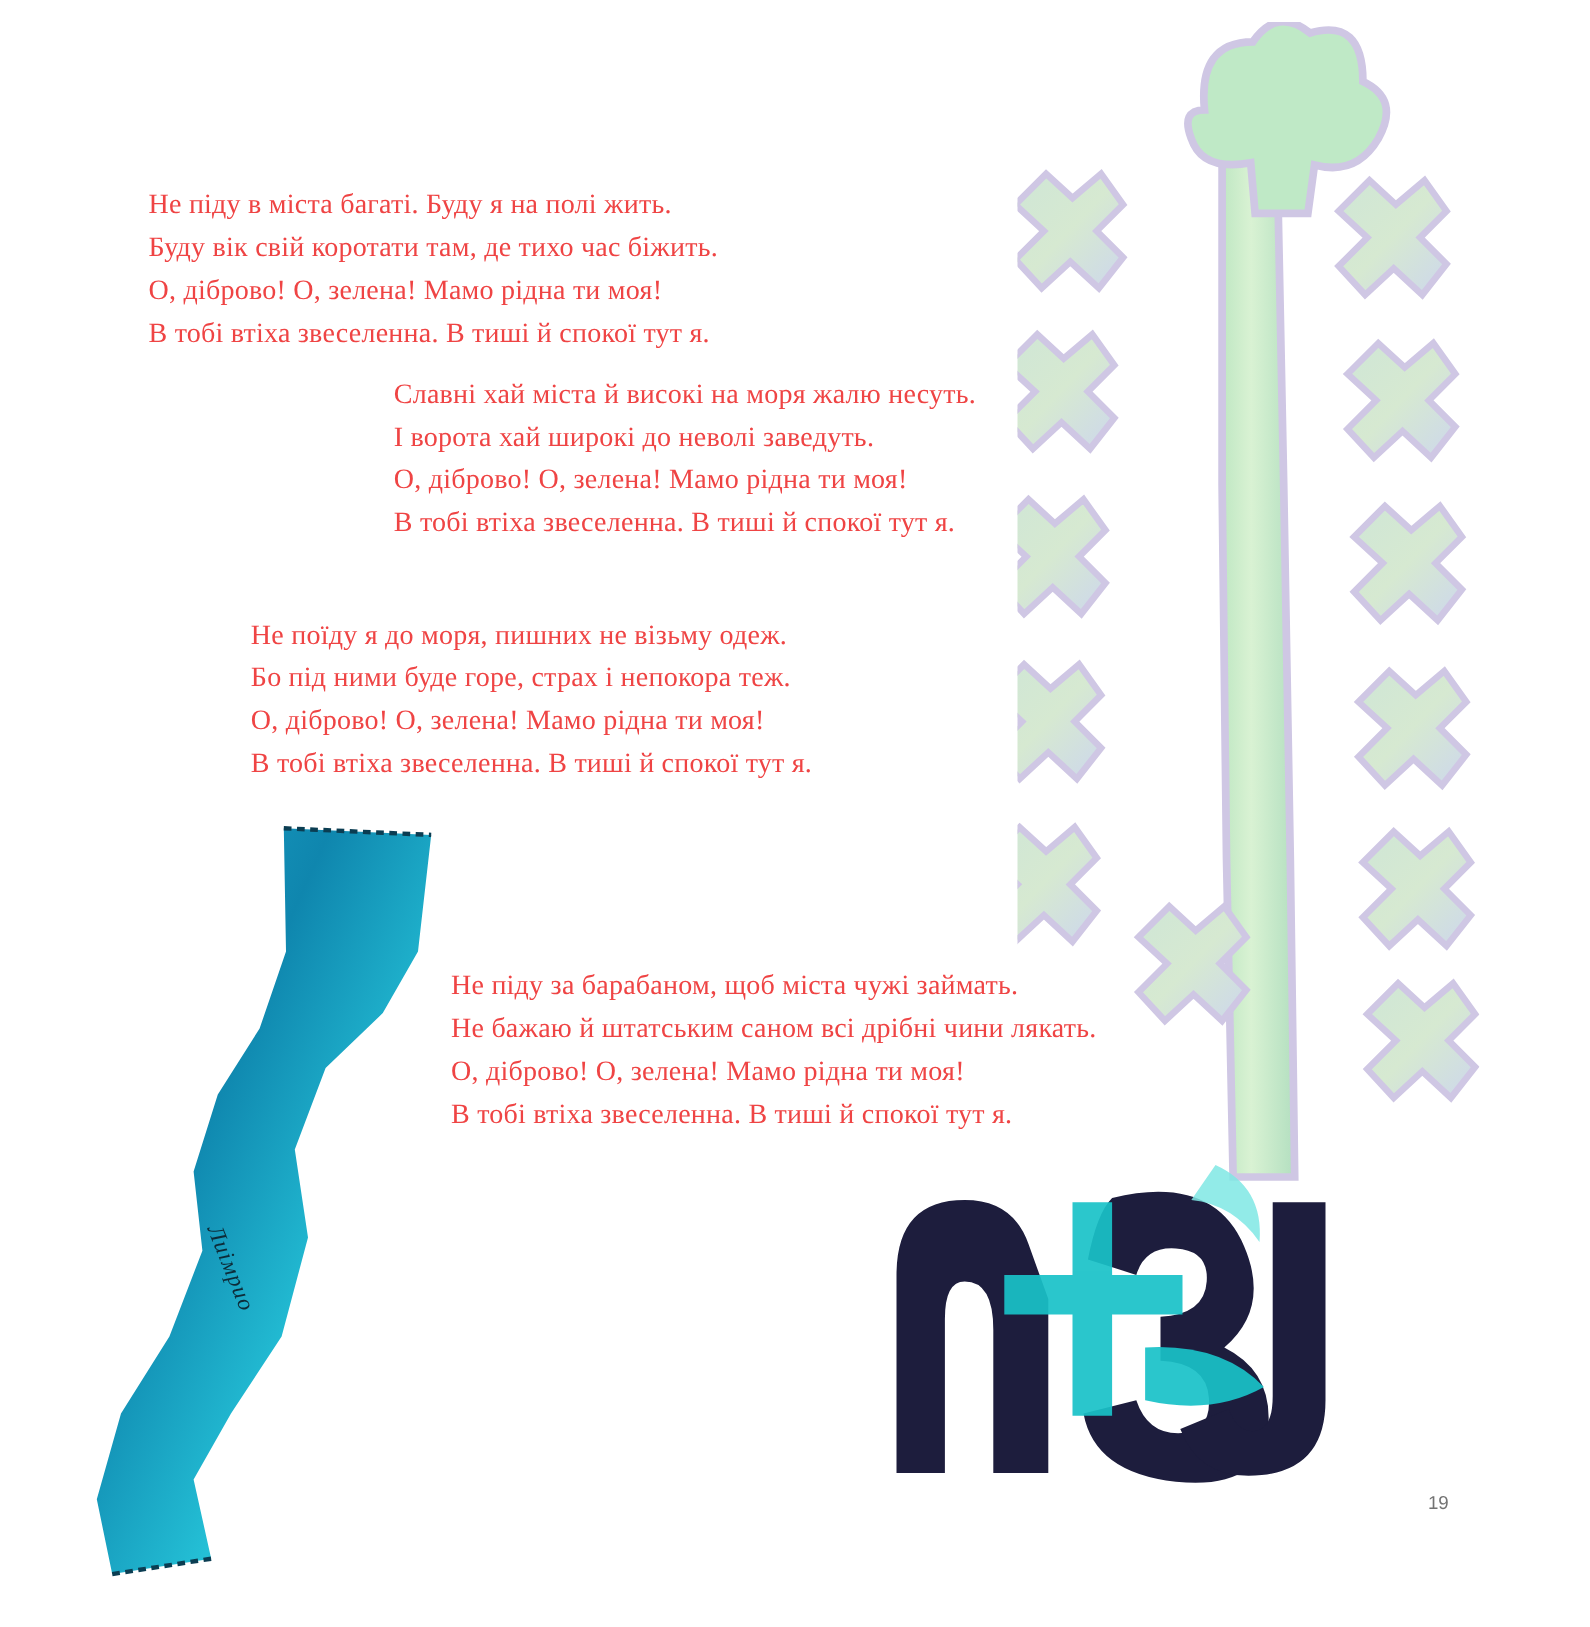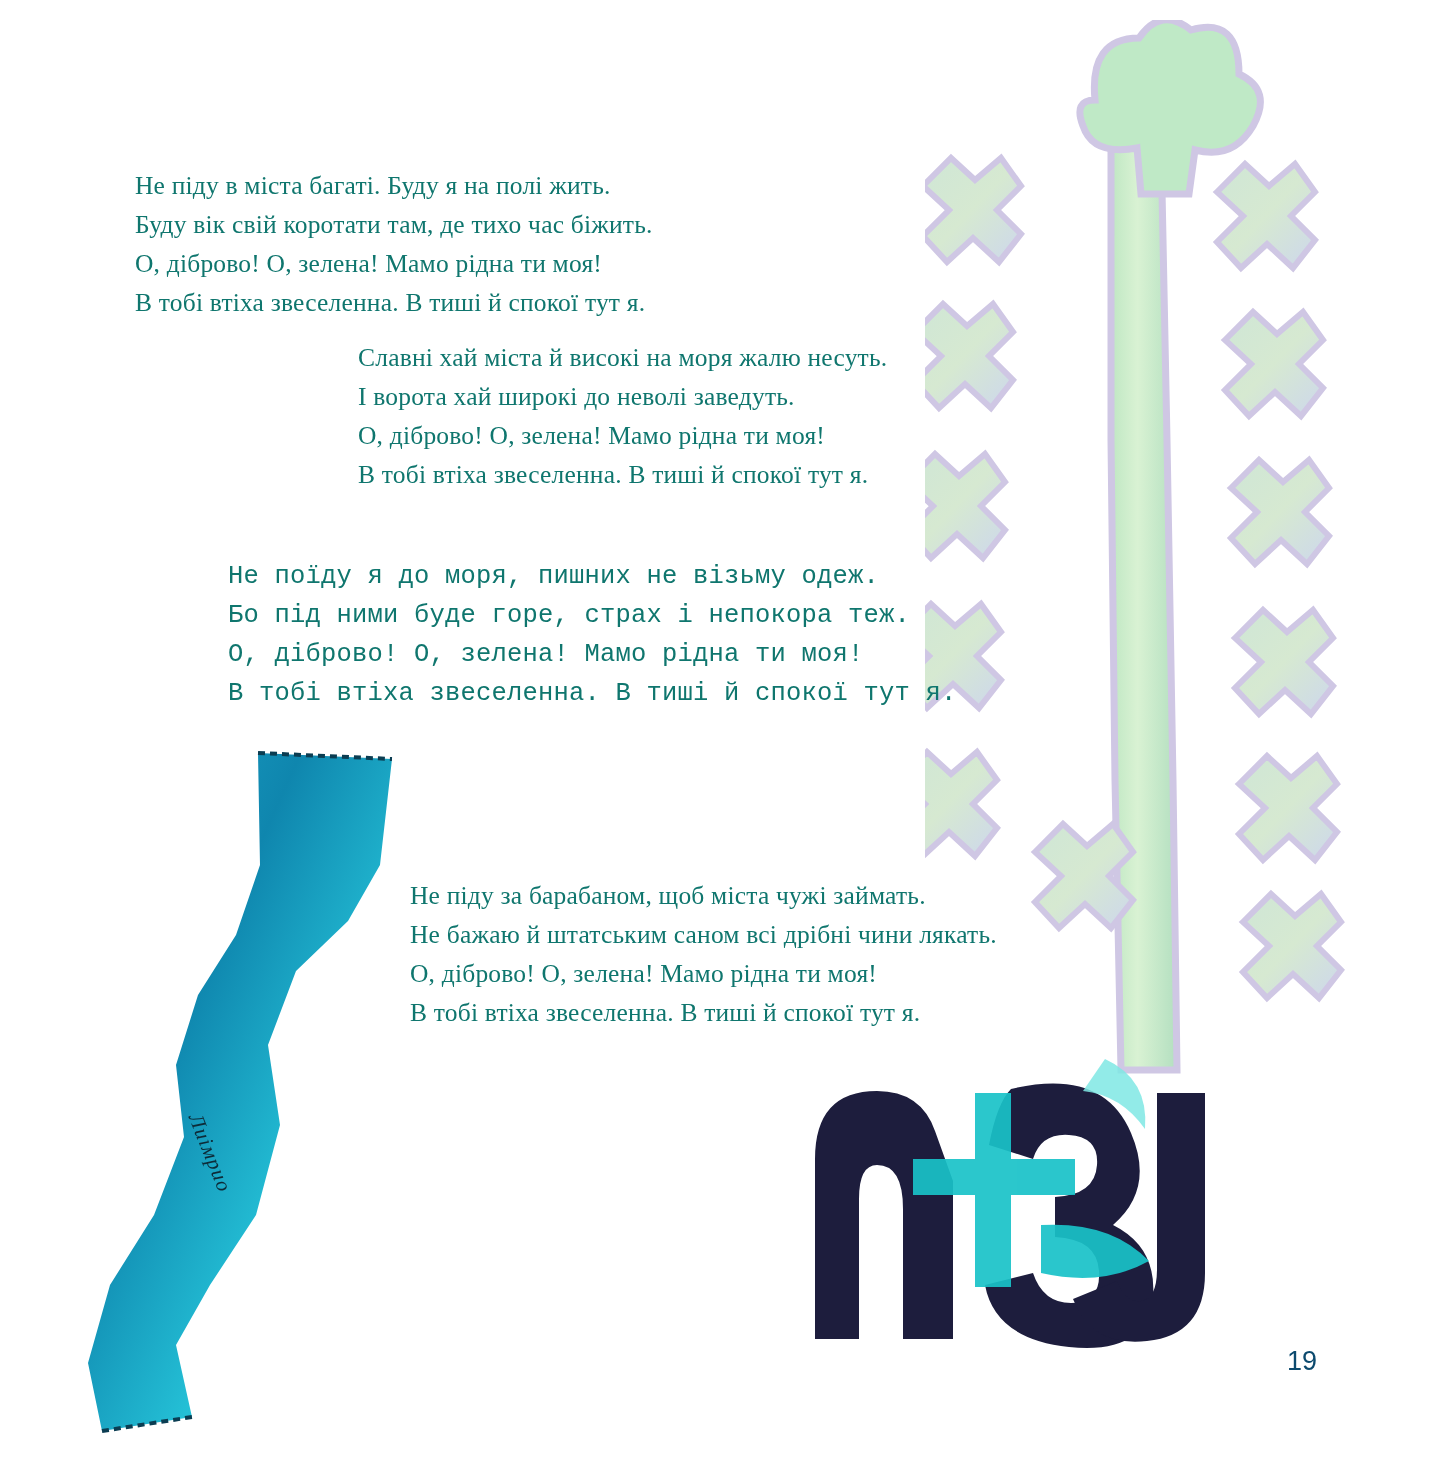--- a/index.html
+++ b/index.html
@@ -45,36 +45,36 @@
     width: 520px;
     height: 300px;
   }
 
   
   .stanza {
     position: absolute;
     font-family: "Liberation Serif", serif;
     font-size: 25.5px;
     line-height: 39px;
-    color: #0f766e;
+    color: #ef4444;
     letter-spacing: 0.2px;
     white-space: pre-line;
   }
   #stanza-1 { left: 135px; top: 166px;  width: 800px; }
   #stanza-2 { left: 358px; top: 338px;  width: 790px; }
-  #stanza-3 { left: 228px; top: 557px;  width: 790px; font-family: Liberation Mono, monospace; }
+  #stanza-3 { left: 228px; top: 557px;  width: 790px; }
   #stanza-4 { left: 410px; top: 876px;  width: 790px; }
 
   .page-number {
     position: absolute;
     right: 128px;
     bottom: 102px;
     font-family: "Liberation Sans", sans-serif;
-    font-size: 27px;
-    color: #0c4a6e;
+    font-size: 17px;
+    color: #737373;
   }
 
   
   #signature {
     position: absolute;
     left: 206px;
     top: 1110px;
     font-family: "Liberation Serif", serif;
     font-size: 21px;
     font-style: italic;

